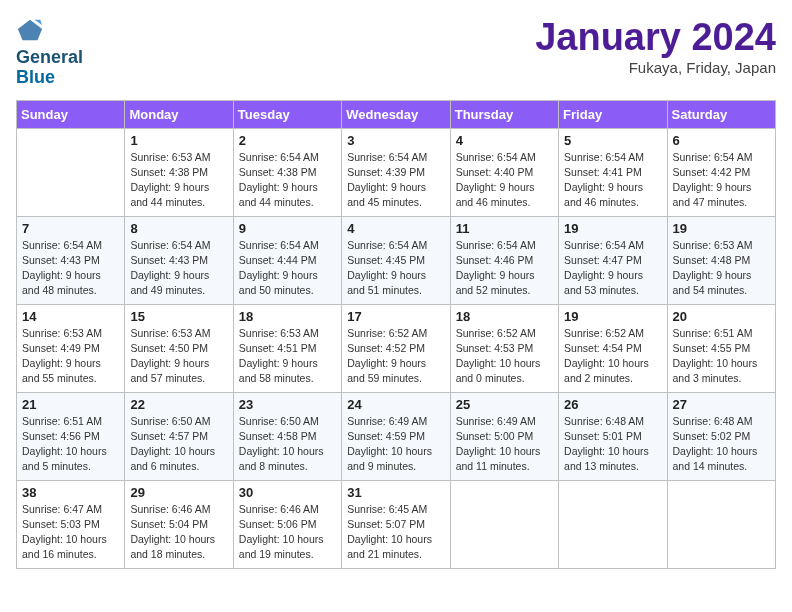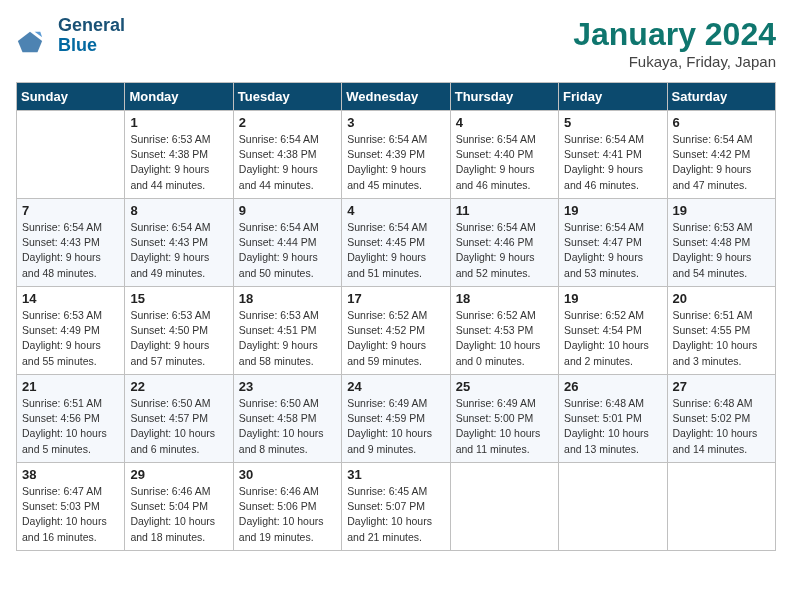--- a/index.html
+++ b/index.html
@@ -11,55 +11,56 @@
       padding: 16px;
     }
     .header {
       display: flex;
       justify-content: space-between;
       align-items: flex-start;
       margin-bottom: 12px;
     }
     .logo {
       display: flex;
-      align-items: flex-end;
-      gap: 14px;
+      align-items: flex-start;
+      gap: 4px;
+      flex-direction: column;
     }
     .logo-text {
       font-size: 18px;
       font-weight: bold;
       color: #1a5276;
       line-height: 1.1;
     }
     .logo-text span {
       color: #0369a1;
     }
     .logo-icon {
       width: 28px;
       height: 28px;
     }
     .title-block {
       text-align: right;
     }
     .calendar-title {
-      font-size: 32px;
-      font-weight: bold;
-      color: #0f766e;
+      font-size: 38px;
+      font-weight: bold;
+      color: #4c1d95;
     }
     .calendar-subtitle {
       font-size: 15px;
       color: #444;
     }
     table {
       width: 100%;
       border-collapse: collapse;
       table-layout: fixed;
     }
     thead tr th {
-      background: #0c4a6e;
+      background: #8b5cf6;
       color: #fff;
       font-size: 13px;
       font-weight: bold;
       padding: 6px 4px;
       text-align: left;
       border: 1px solid #c0c0c0;
     }
     tbody tr td {
       vertical-align: top;
       border: 1px solid #c0c0c0;

